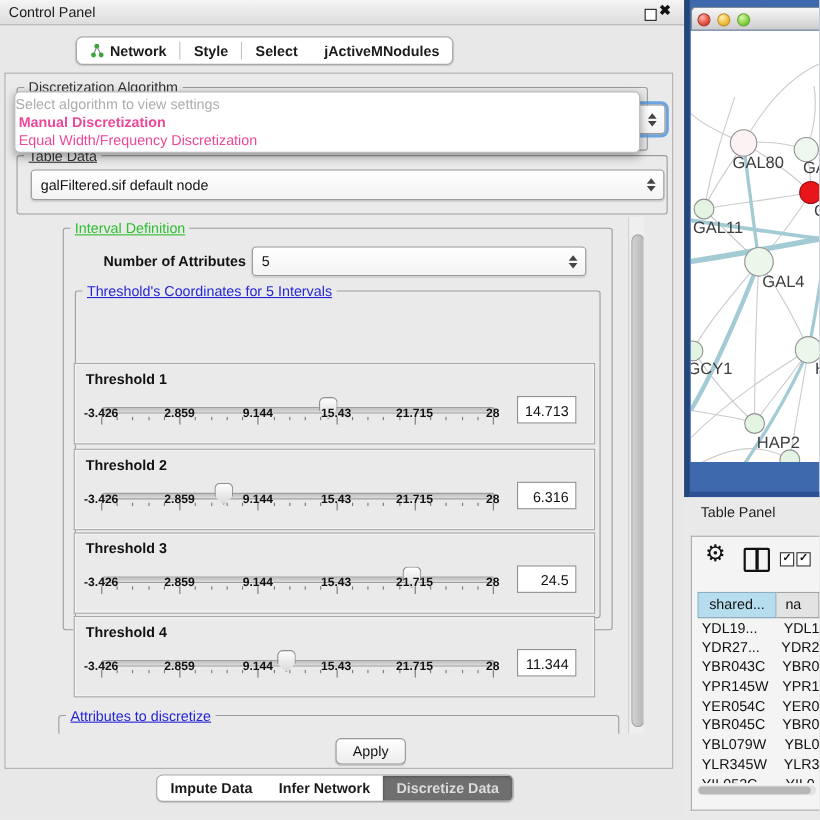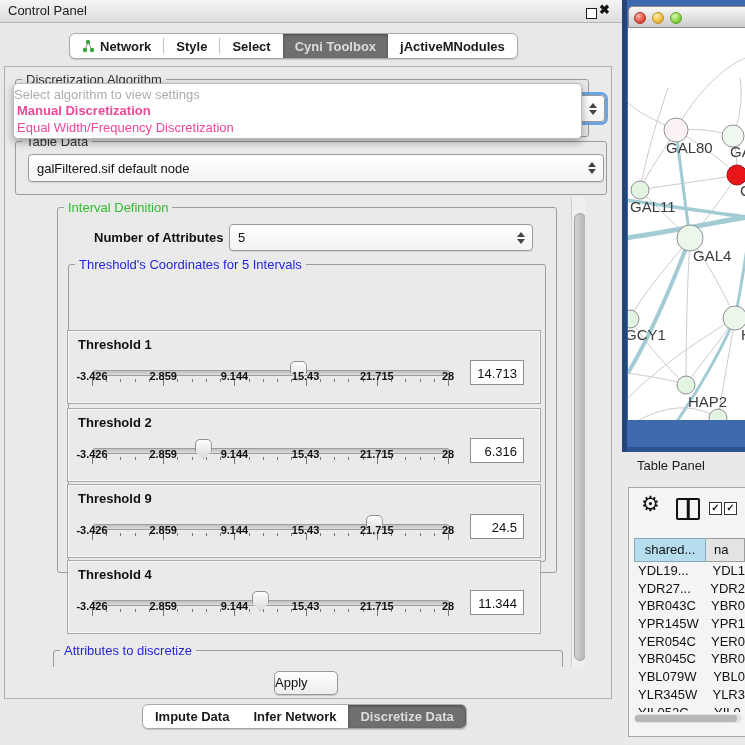--- a/index.html
+++ b/index.html
@@ -25,21 +25,21 @@
   #top-tabs{left:69px;top:33px;}
   #bottom-tabs{left:142px;top:704px;height:23px;}
   .net-ico{margin-right:5px;}
 
   
   .outer-panel{left:4px;top:66px;width:606px;height:631px;background:#eaeaea;
     border:1px solid #b0b0b0;}
 
   .groupbox{position:absolute;border:1px solid #9c9c9c;border-radius:3px;}
   .grouplabel{position:absolute;top:-8px;left:6px;background:#eaeaea;padding:0 4px;
-    font-size:13px;white-space:nowrap;}
+    font-size:13px;white-space:nowrap;text-decoration:underline;}
   .lbl-green{color:#2fbe2f;}
   .lbl-blue{color:#2525d8;}
   .lbl-dark{color:#333;font-size:13px;}
 
   
   .combo{position:absolute;background:linear-gradient(#ffffff,#f3f3f3);
     border:1px solid #9b9b9b;border-radius:4px;font-size:13px;color:#111;
     display:flex;align-items:center;padding-left:8px;box-shadow:0 1px 1px rgba(0,0,0,.1);}
   .spinner{position:absolute;right:7px;top:50%;transform:translateY(-50%);
     display:flex;flex-direction:column;gap:2px;}
@@ -71,21 +71,21 @@
     border-radius:5px 5px 0 0;clip-path:polygon(0 0,100% 0,100% 60%,50% 100%,0 60%);}
   .ticks{position:absolute;left:24px;top:48px;width:357px;height:8px;}
   .tick{position:absolute;top:0;width:1px;background:#777;}
   .ticklabel{position:absolute;top:39px;font-size:11px;font-weight:bold;color:#111;transform:translateX(-50%);white-space:nowrap;}
   .valfield{position:absolute;left:402px;top:29px;width:54px;height:25px;background:#fff;
     border:1px solid #8f8f8f;font-size:13px;color:#111;text-align:right;
     line-height:25px;padding-right:6px;box-sizing:border-box;}
 
   
   .push-btn{position:absolute;background:linear-gradient(#ffffff,#ececec);border:1px solid #989898;
-    border-radius:5px;font-size:13px;color:#111;box-shadow:0 1px 1px rgba(0,0,0,.15);}
+    border-radius:5px;font-size:13px;color:#111;text-align:center;box-shadow:0 1px 1px rgba(0,0,0,.15);margin-left:31px;}
 
   
   .blue-frame{left:622px;top:0;width:123px;height:452px;background:#3e69ad;}
   .blue-edge{left:622px;top:0;width:5px;height:452px;background:#23467a;}
   .blue-bottom{left:627px;top:447px;width:118px;height:5px;background:#2c5292;}
   .mac-titlebar{left:628px;top:6px;width:117px;height:22px;
     background:linear-gradient(#f8f8f8,#cccccc);border:1px solid #8e8e8e;border-right:none;
     border-radius:5px 0 0 0;box-sizing:border-box;}
   .tl{position:absolute;top:5px;width:12px;height:12px;border-radius:50%;}
   .tl.red{left:5px;background:radial-gradient(circle at 35% 30%,#ffb9ae,#e44d3e 60%,#c03429);border:1px solid #a8372c;box-sizing:border-box;}
@@ -136,23 +136,20 @@
       </svg>
       <span>Network</span>
     </div>
     <span class="sep"></span>
     <div class="tab">
       <span>Style</span>
     </div>
     <span class="sep"></span>
     <div class="tab">
       <span>Select</span>
-    </div>
-    <div class="tab sel">
-      <span>Cyni Toolbox</span>
     </div>
     <div class="tab">
       <span>jActiveMNodules</span>
     </div>
   </div>
 
 <div class="abs outer-panel">
 
   <div class="groupbox" style="left:10px;top:12px;width:572px;height:56px;">
     <span class="grouplabel lbl-dark">Discretization Algorithm</span>
@@ -267,21 +264,21 @@
           </div>
           <div class="ticklabel" style="left: 24px;">-3.426</div>
           <div class="ticklabel" style="left: 95.2px;">2.859</div>
           <div class="ticklabel" style="left: 166.4px;">9.144</div>
           <div class="ticklabel" style="left: 237.6px;">15.43</div>
           <div class="ticklabel" style="left: 308.8px;">21.715</div>
           <div class="ticklabel" style="left: 380px;">28</div>
           <div class="valfield">6.316</div>
         </div>
         <div class="tbox" style="top: 287px;">
-          <div class="ttitle">Threshold 9</div>
+          <div class="ttitle">Threshold 3</div>
           <div class="track"></div>
           <div class="thumb" style="left: 297.734px;"></div>
           <div class="ticks">
             <div class="tick" style="left: 0px; height: 7px;"></div>
             <div class="tick" style="left: 14.24px; height: 3px;"></div>
             <div class="tick" style="left: 28.48px; height: 3px;"></div>
             <div class="tick" style="left: 42.72px; height: 3px;"></div>
             <div class="tick" style="left: 56.96px; height: 3px;"></div>
             <div class="tick" style="left: 71.2px; height: 7px;"></div>
             <div class="tick" style="left: 85.44px; height: 3px;"></div>

